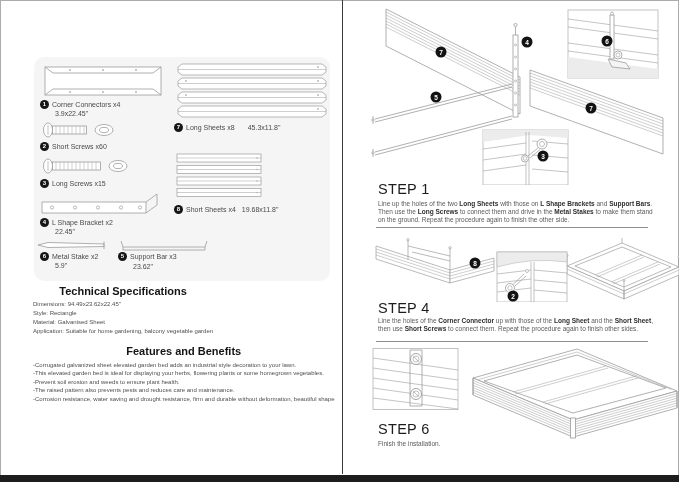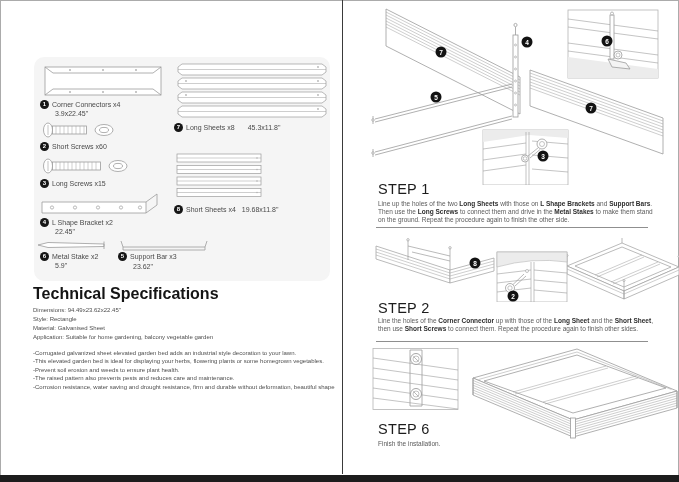--- a/index.html
+++ b/index.html
@@ -12,21 +12,21 @@
   
   .left-panel{position:absolute;left:0;top:0;width:342px;height:474px;}
   .pkg-title{position:absolute;top:33px;left:0;width:342px;box-sizing:border-box;padding-left:18px;text-align:center;
     font-size:15px;font-weight:bold;color:#141414;letter-spacing:.2px;}
   .parts-panel{position:absolute;left:34px;top:57px;width:296px;height:224px;background:#f5f5f5;border-radius:10px;}
   .plabel{position:absolute;display:flex;align-items:center;gap:3px;font-size:7px;color:#4a4a4a;white-space:nowrap;}
   .pnum{width:9px;height:9px;border-radius:50%;background:#161616;color:#fff;font-size:6px;line-height:9px;
     text-align:center;font-weight:bold;flex:0 0 9px;}
   .psize{position:absolute;font-size:7px;color:#4a4a4a;white-space:nowrap;}
   .gap{margin-left:10px;}
-  .sec-title{font-size:16px;font-weight:bold;color:#141414;text-align:center;}
+  .sec-title{font-size:11px;font-weight:bold;color:#141414;text-align:center;}
   .sec-line{font-size:6px;color:#4f4f4f;line-height:9px;white-space:nowrap;}
   .feat-line{font-size:6px;color:#4f4f4f;line-height:8.4px;white-space:nowrap;}
 
   
   .right-panel{position:absolute;left:346px;top:0;width:336px;height:344px;}
   .step-title{position:absolute;left:32px;font-size:14.5px;font-weight:500;color:#1c1c1c;letter-spacing:.3px;}
   .step-body{position:absolute;left:32px;width:282px;font-size:6.5px;line-height:7.9px;color:#5a5a5a;}
   .step-body b{color:#2e2e2e;}
   .hr{position:absolute;left:30px;width:272px;height:0;border-top:1px solid #8f8f8f;}
   .co{position:absolute;width:11px;height:11px;border-radius:50%;background:#121212;color:#fff;
@@ -184,20 +184,21 @@
   <div class="abs" style="left:33px;top:285px">
     <div class="sec-title">Technical Specifications</div>
     <div style="height:3px"></div>
     <div class="sec-line">Dimensions: 94.49x23.62x22.45"</div>
     <div class="sec-line">Style: Rectangle</div>
     <div class="sec-line">Material: Galvanised Sheet</div>
     <div class="sec-line">Application: Suitable for home gardening, balcony vegetable garden</div>
   </div>
 
   <div class="abs" style="left:33px;top:345px">
+    <div class="sec-title">Features and Benefits</div>
     <div style="height:4px"></div>
     <div class="feat-line">-Corrugated galvanized sheet elevated garden bed adds an industrial style decoration to your lawn.</div>
     <div class="feat-line">-This elevated garden bed is ideal for displaying your herbs, flowering plants or some homegrown vegetables.</div>
     <div class="feat-line">-Prevent soil erosion and weeds to ensure plant health.</div>
     <div class="feat-line">-The raised pattern also prevents pests and reduces care and maintenance.</div>
     <div class="feat-line">-Corrosion resistance, water saving and drought resistance, firm and durable without deformation, beautiful shape</div>
   </div>
 </div>
 
 <div class="divider"></div>
@@ -297,21 +298,21 @@
       <circle cx="164" cy="50" r="4.5" fill="#fff" stroke="#9c9c9c" stroke-width="0.8"></circle>
       <circle cx="164" cy="50" r="2.2" fill="none" stroke="#9c9c9c" stroke-width="0.6"></circle>
       <path d="M167 46.5 L178 36 M169 48 L180 38" stroke="#9c9c9c" stroke-width="0.7" fill="none"></path>
       <circle cx="181" cy="33" r="1.5" fill="#fff" stroke="#9c9c9c" stroke-width="0.6"></circle>
     </g>
   </svg>
 
   <div class="co" style="left:129px;top:263px">8</div>
   <div class="co" style="left:167px;top:296px">2</div>
 
-  <div class="step-title" style="top:300px">STEP 2</div>
+  <div class="step-title" style="top:300px">STEP 4</div>
   <div class="step-body" style="top:317px"><span>Line the holes of the </span><b>Corner Connector</b><span> up with those of the </span><b>Long Sheet</b><span> and the </span><b>Short Sheet</b><span>, then use </span><b>Short Screws</b><span> to connect them. Repeat the procedure again to finish other sides.</span></div>
   <div class="hr" style="top:341px"></div>
 
   <svg class="abs" style="left:0;top:348px" width="335" height="92" viewBox="0 0 335 92">
 
     <g>
       <rect x="27" y="0.5" width="85" height="61" fill="#fff" stroke="#b5b5b5" stroke-width="0.8"></rect>
       <path d="M27 10 L112 22 M27 20 L112 32 M27 30 L112 42 M27 40 L112 52 M27 50 L112 61" stroke="#9c9c9c" stroke-width="0.6" fill="none"></path>
       <path d="M64 2 V58 M76 2 V58 M64 2 H76 M64 58 H76" stroke="#9c9c9c" stroke-width="0.8" fill="none"></path>
       <circle cx="70" cy="11" r="5.5" fill="#fff" stroke="#9c9c9c" stroke-width="0.9"></circle>

